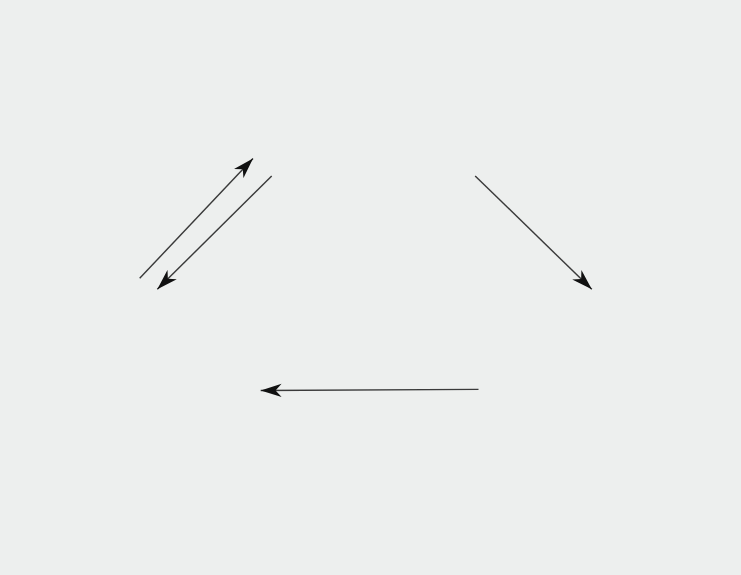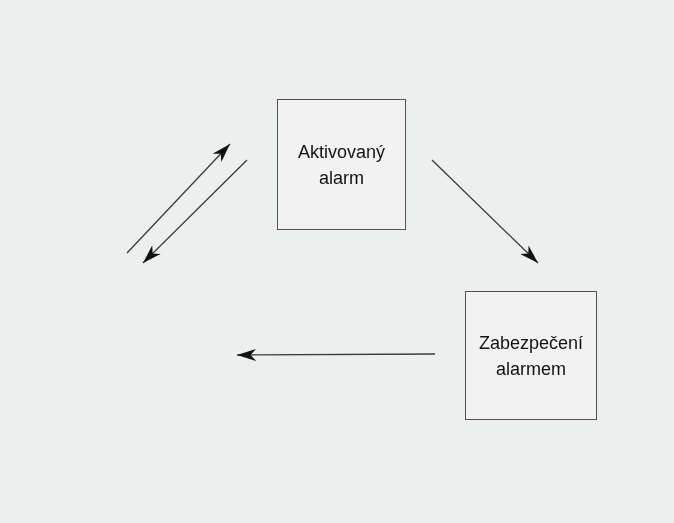--- a/index.html
+++ b/index.html
@@ -54,22 +54,16 @@
         <path d="M0,0.5 L19,6.5 L0,12.5 L5.5,6.5 Z" fill="#111111"></path>
       </marker>
     </defs>
 
   <line x1="127" y1="253" x2="230" y2="144" stroke="#3a3a3a" stroke-width="1.3" marker-end="url(#arrowhead)"></line>
       <line x1="247" y1="160" x2="143" y2="263" stroke="#3a3a3a" stroke-width="1.3" marker-end="url(#arrowhead)"></line>
       <line x1="432" y1="160" x2="538" y2="263" stroke="#3a3a3a" stroke-width="1.3" marker-end="url(#arrowhead)"></line>
       <line x1="435" y1="354" x2="237" y2="355" stroke="#3a3a3a" stroke-width="1.3" marker-end="url(#arrowhead)"></line>
     </svg>
 
-  <div class="node node-activated" style="background: rgb(241, 242, 241); border-color: rgb(81, 84, 86);">
-    <div class="node-label" style="color: rgb(18, 18, 18);">Aktivovaný alarm</div>
-  </div>
 
 
-  <div class="node node-secured" style="background: rgb(241, 242, 241); border-color: rgb(81, 84, 86);">
-    <div class="node-label" style="color: rgb(18, 18, 18);">Zabezpečení alarmem</div>
-  </div>
 
 </div>
 
 </body></html>

